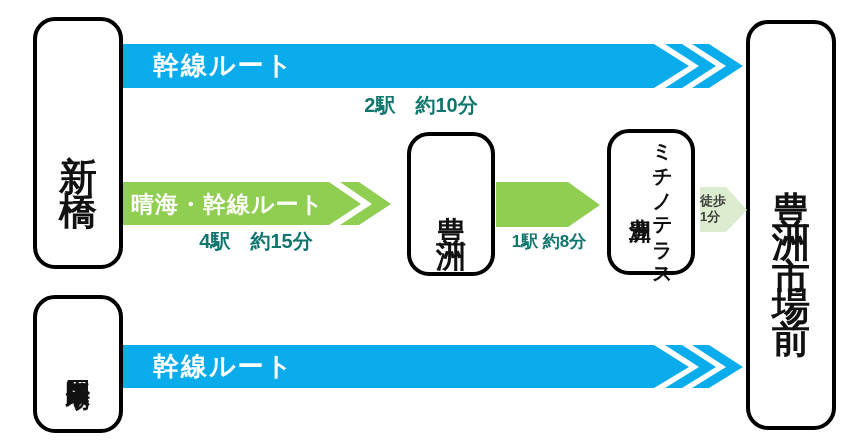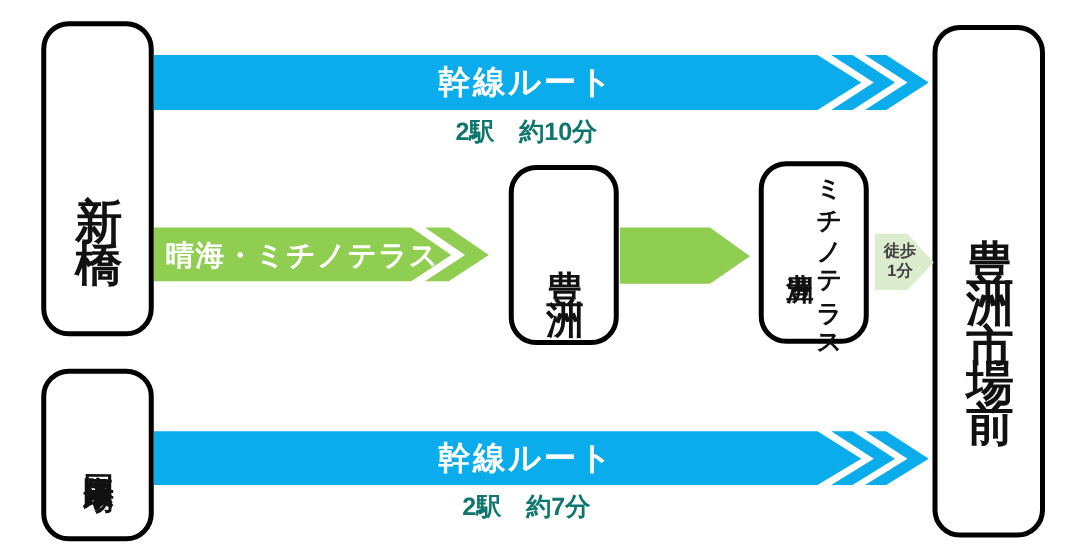--- a/index.html
+++ b/index.html
@@ -26,21 +26,21 @@
   #box-shimbashi { left:33px;  top:17px;  width:90px; height:252px; }
   #box-kokusai   { left:33px;  top:295px; width:90px; height:138px; }
   #box-toyosu    { left:407px; top:132px; width:88px; height:144px; }
   #box-michino   { left:607px; top:129px; width:88px; height:146px; gap:2px; }
   #box-ichiba    { left:746px; top:20px;  width:90px; height:410px; }
   
   .arrow { position:absolute; }
   .arrow svg { position:absolute; left:0; top:0; width:100%; height:100%; display:block; }
   .arrow-label {
     position:absolute; top:50%; transform:translateY(-50%);
-    text-align:center; color:#fff; font-weight:bold; line-height:1.05;
+    color:#fff; font-weight:bold; line-height:1.05;
   }
   .arrow-sub {
     position:absolute; text-align:center; font-weight:bold; color:#0f766e;
   }
   #arrow-kansen-top    { left:123px; top:43px;  width:620px; height:46px; }
   #arrow-harumi-main   { left:123px; top:181px; width:272px; height:45px; }
   #arrow-harumi-short  { left:496px; top:181px; width:104px; height:47px; }
   #arrow-walk          { left:700px; top:186px; width:47px;  height:47px; }
   #arrow-kansen-bottom { left:123px; top:344px; width:620px; height:45px; }
   .lbl-big   { left:30px; width:536px; font-size:26px; letter-spacing:2px; }
@@ -86,42 +86,43 @@
     </svg>
     <div class="arrow-label lbl-big">幹線ルート</div>
     <div class="arrow-sub sub-big">2駅　約10分</div>
   </div>
 
   <div class="arrow" id="arrow-harumi-main">
     <svg viewBox="0 0 272 45" preserveAspectRatio="none">
       <polygon points="0,1 206,1 238,23 206,44 0,44" fill="#8fce50"></polygon>
       <polygon points="217,1 236,1 268,23 236,44 217,44 249,23" fill="#8fce50"></polygon>
     </svg>
-    <div class="arrow-label lbl-mid">晴海・ミチノテラス</div>
+    <div class="arrow-label lbl-mid">晴海・幹線ルート</div>
+    <div class="arrow-sub sub-mid">4駅　約15分</div>
   </div>
 
   <div class="arrow" id="arrow-harumi-short">
     <svg viewBox="0 0 104 47" preserveAspectRatio="none">
       <polygon points="0,1 72,1 104,24 72,46 0,46" fill="#8fce50"></polygon>
     </svg>
+    <div class="arrow-sub sub-small">1駅 約8分</div>
   </div>
 
   <div class="arrow" id="arrow-walk">
     <svg viewBox="0 0 47 47" preserveAspectRatio="none">
       <polygon points="0,1 26,1 47,24 26,46 0,46" fill="#dcedcf"></polygon>
     </svg>
     <div class="arrow-label lbl-walk">
       <div>徒歩</div>
       <div>1分</div>
     </div>
   </div>
 
   <div class="arrow" id="arrow-kansen-bottom">
     <svg viewBox="0 0 620 45" preserveAspectRatio="none">
       <polygon points="0,1 531,1 566,23 531,44 0,44" fill="#0aacec"></polygon>
       <polygon points="542,1 559,1 593,23 559,44 542,44 576,23" fill="#0aacec"></polygon>
       <polygon points="569,1 586,1 620,23 586,44 569,44 603,23" fill="#0aacec"></polygon>
     </svg>
     <div class="arrow-label lbl-big">幹線ルート</div>
-    <div class="arrow-sub sub-big">2駅　約7分</div>
   </div>
 
 </div>
 
 </body></html>

